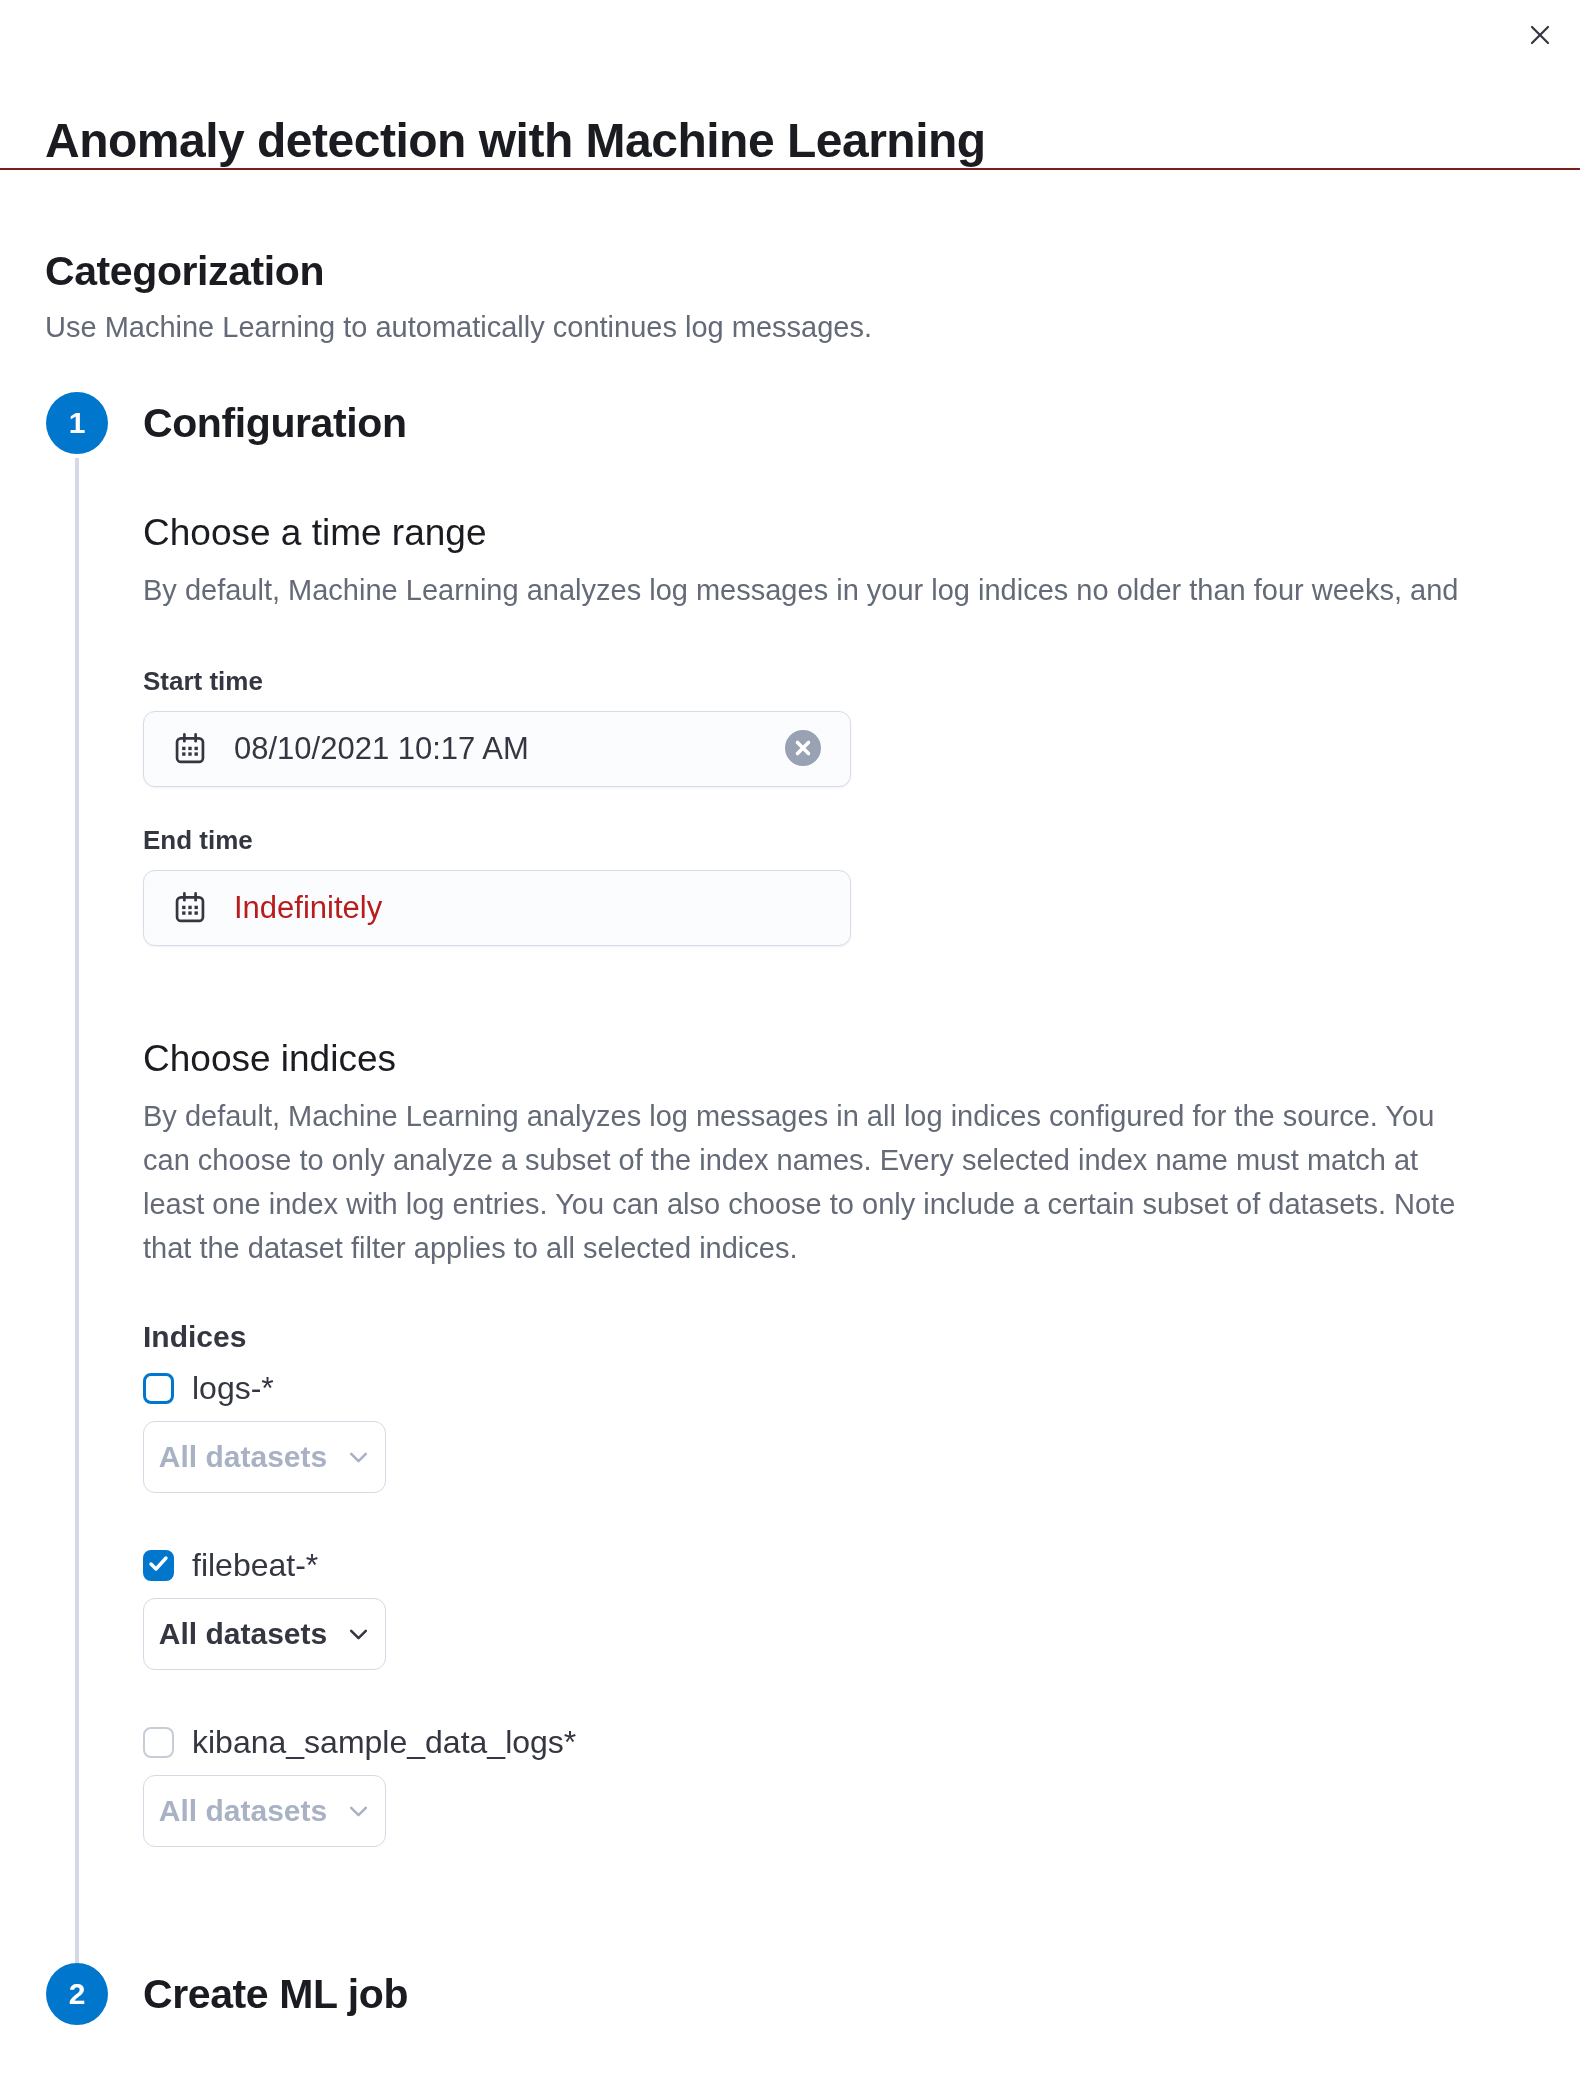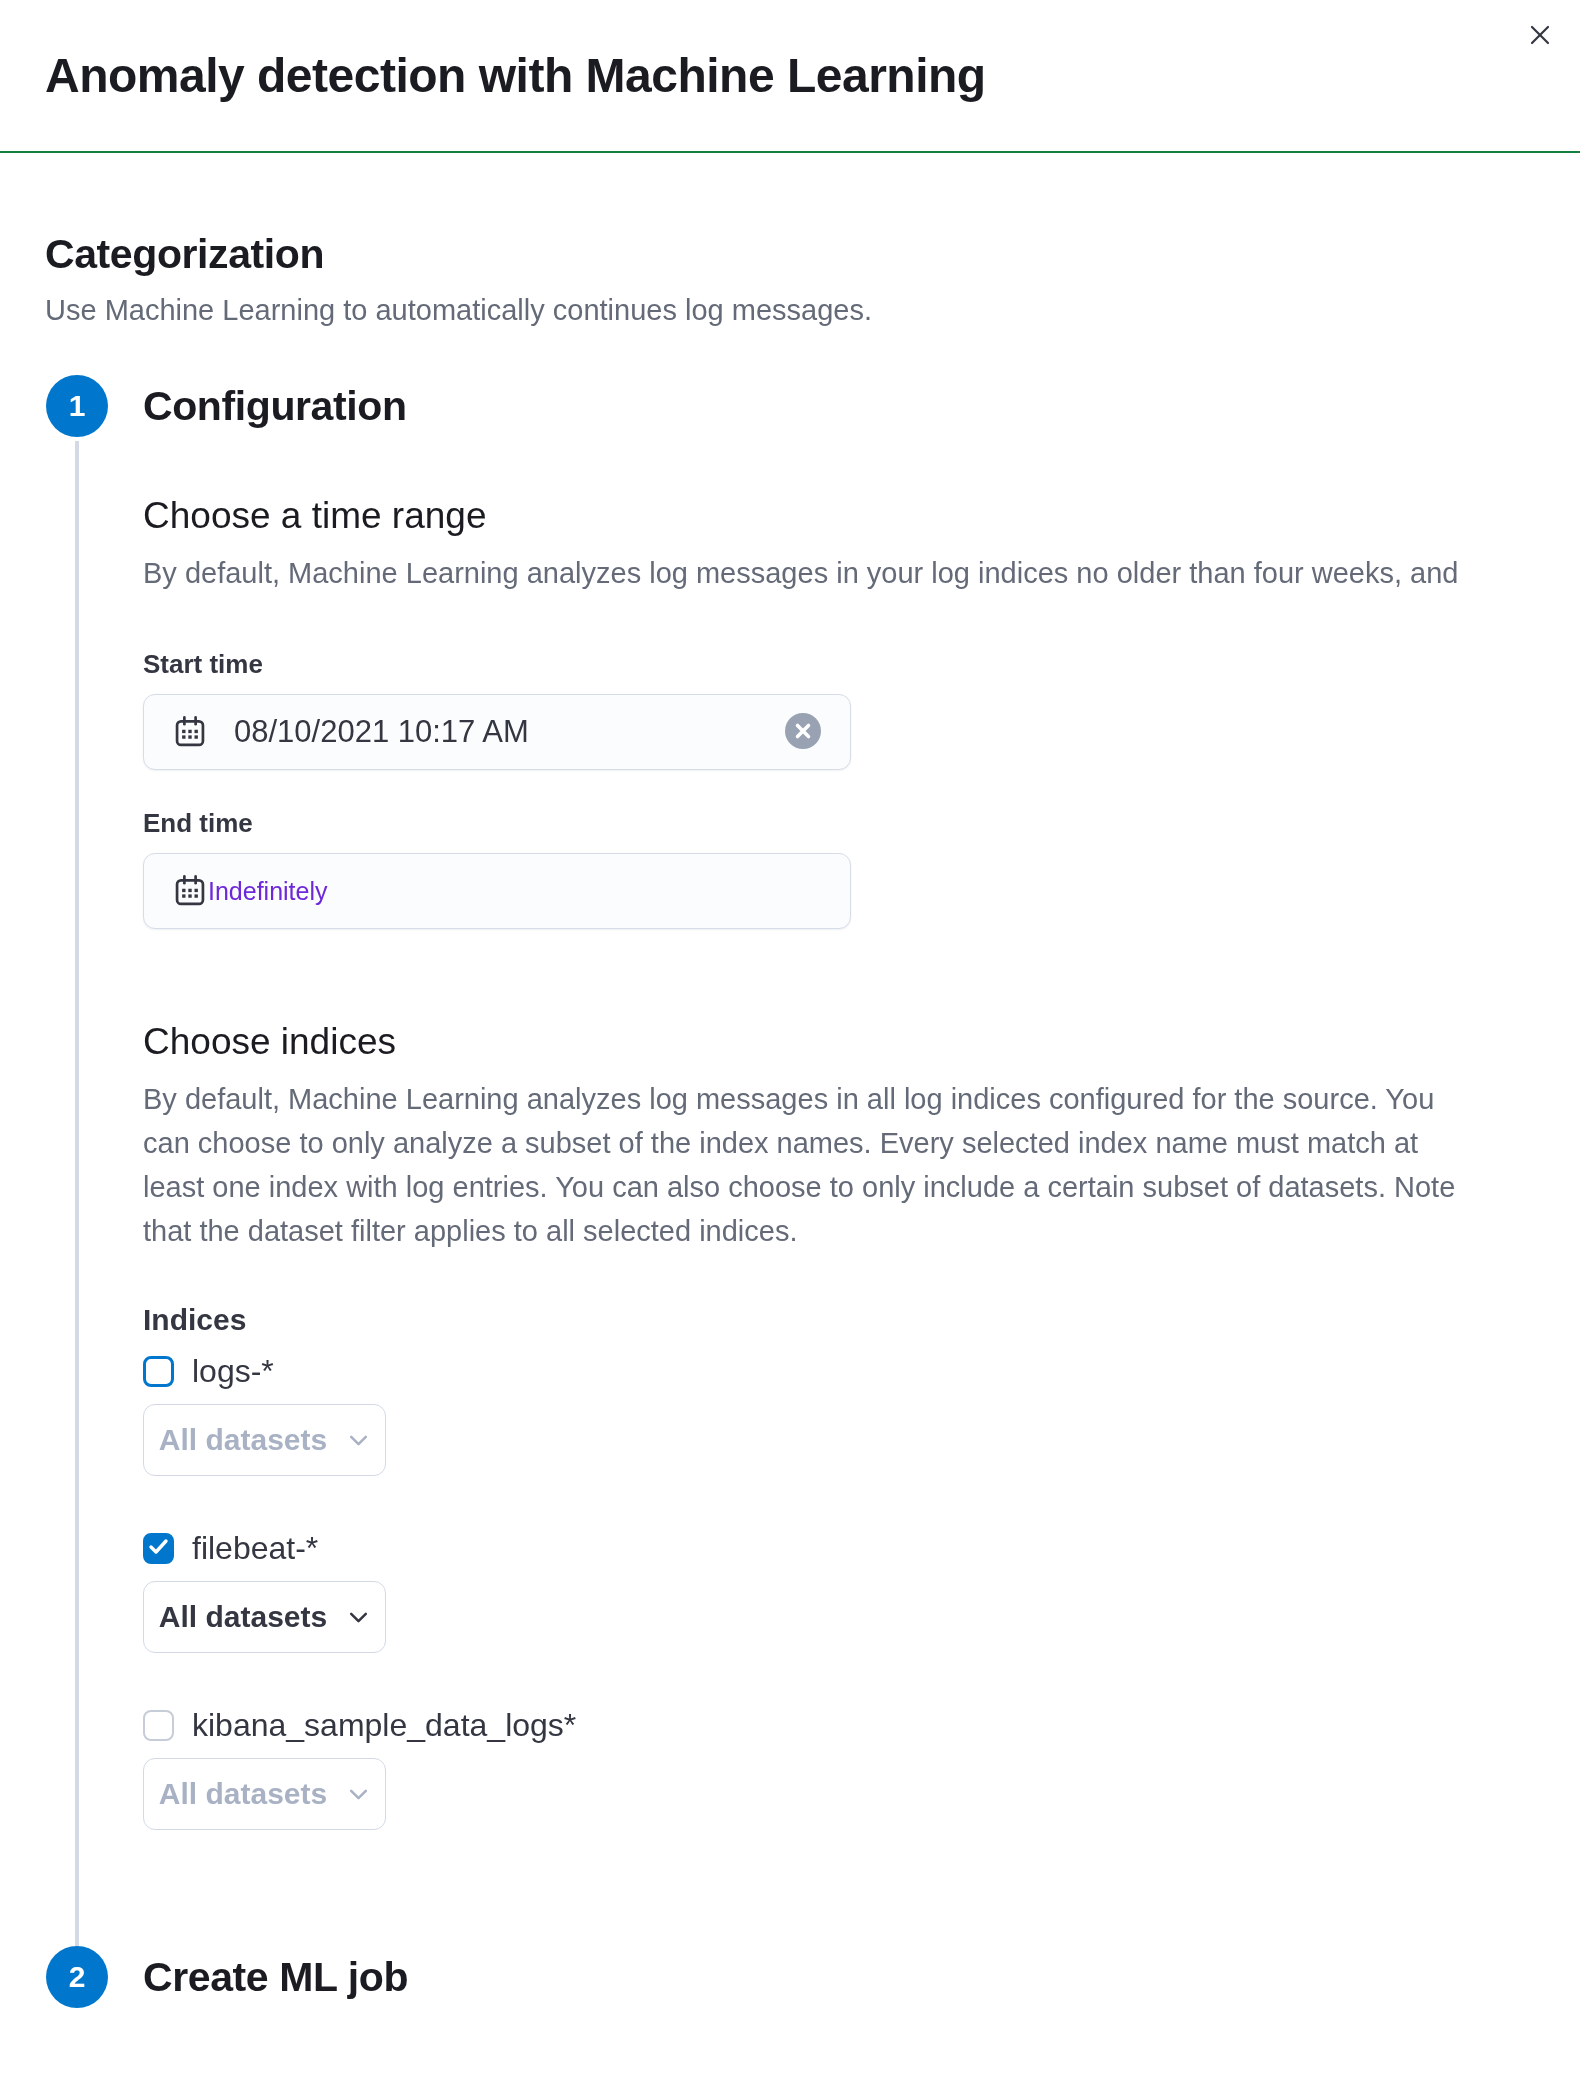--- a/index.html
+++ b/index.html
@@ -7,25 +7,25 @@
   body {
     background:#ffffff;
     font-family:"Liberation Sans", sans-serif;
     color:#343741;
     overflow:hidden;
     position:relative;
   }
 
   
   .modal-header {
-    height:153px;
+    height:170px;
     padding:0 45px;
     display:flex;
-    align-items:center;
-    border-bottom:2px solid #15803d;
+    align-items:flex-end;
+    border-bottom:2px solid #7f1d1d;
     position:relative;
   }
   .modal-title {
     font-size:48px;
     font-weight:700;
     color:#1a1c21;
     letter-spacing:-0.5px;
   }
   .close-btn {
     position:absolute;
@@ -116,21 +116,21 @@
     border:1px solid #d6dce8;
     border-radius:12px;
     box-shadow:0 1px 2px rgba(152,162,179,0.15);
     display:flex;
     align-items:center;
     padding:0 28px;
     cursor:text;
   }
   .field-icon { display:flex; align-items:center; flex-shrink:0; }
   .field-value { margin-left:26px; font-size:31px; color:#343741; }
-  .field-placeholder { font-size:25px; color:#6d28d9; }
+  .field-placeholder { margin-left:26px; font-size:31px; color:#b91c1c; }
   .clear-btn {
     margin-left:auto;
     width:38px; height:38px;
     border:none; background:none; padding:0;
     display:flex; align-items:center; justify-content:center;
     cursor:pointer;
   }
 
   
   .indices-label {

